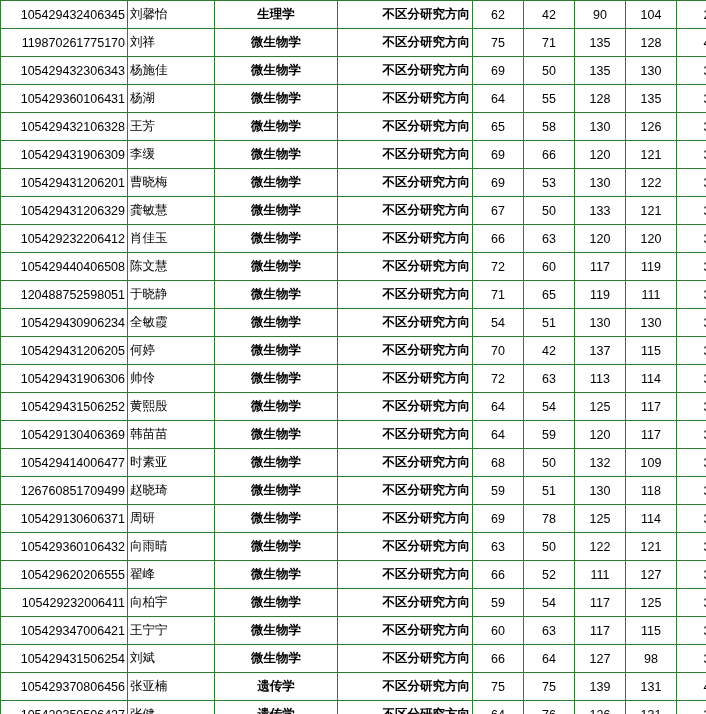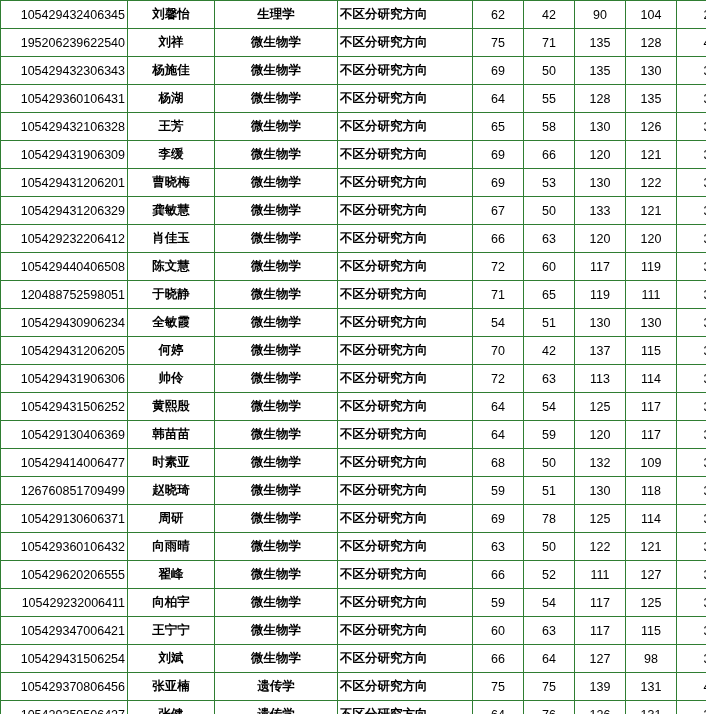--- a/index.html
+++ b/index.html
@@ -27,33 +27,32 @@
     white-space: nowrap;
     overflow: hidden;
   }
   td.c-id {
     width: 122px;
     text-align: right;
     font-size: 12px;
   }
   td.c-name {
     width: 82px;
-    text-align: center;
-    font-weight: bold;
+    font-weight: normal;
     font-size: 13px;
   }
   td.c-major {
     width: 118px;
     text-align: center;
     font-weight: bold;
     font-size: 13px;
   }
   td.c-dir {
     width: 130px;
-    text-align: left;
+    text-align: right;
     font-weight: bold;
     font-size: 13px;
   }
   td.c-s1, td.c-s2, td.c-s3, td.c-s4 {
     width: 46px;
     text-align: center;
   }
   td.c-total {
     width: 70px;
     text-align: center;
@@ -69,21 +68,21 @@
         <td class="c-name">刘馨怡</td>
         <td class="c-major">生理学</td>
         <td class="c-dir">不区分研究方向</td>
         <td class="c-s1">62</td>
         <td class="c-s2">42</td>
         <td class="c-s3">90</td>
         <td class="c-s4">104</td>
         <td class="c-total">298</td>
       </tr>
       <tr>
-        <td class="c-id">195206239622540</td>
+        <td class="c-id">119870261775170</td>
         <td class="c-name">刘祥</td>
         <td class="c-major">微生物学</td>
         <td class="c-dir">不区分研究方向</td>
         <td class="c-s1">75</td>
         <td class="c-s2">71</td>
         <td class="c-s3">135</td>
         <td class="c-s4">128</td>
         <td class="c-total">409</td>
       </tr>
       <tr>

